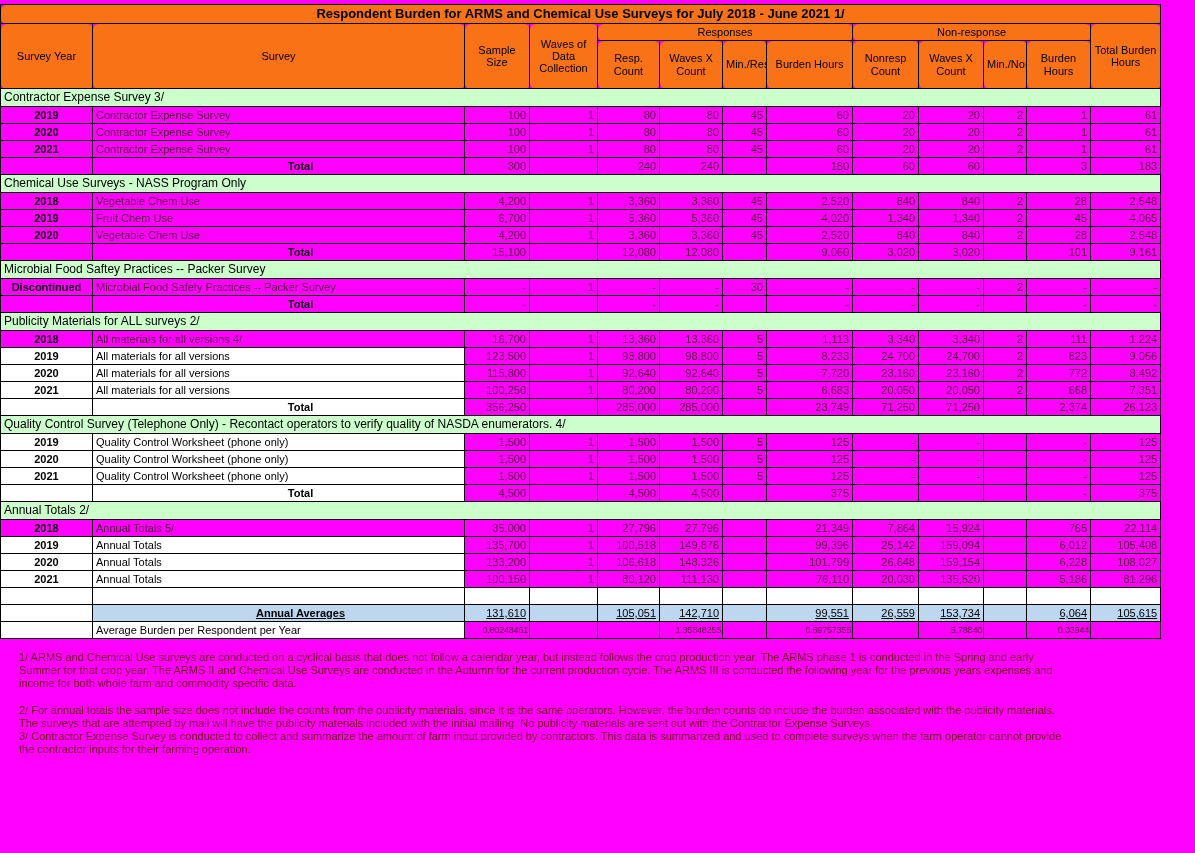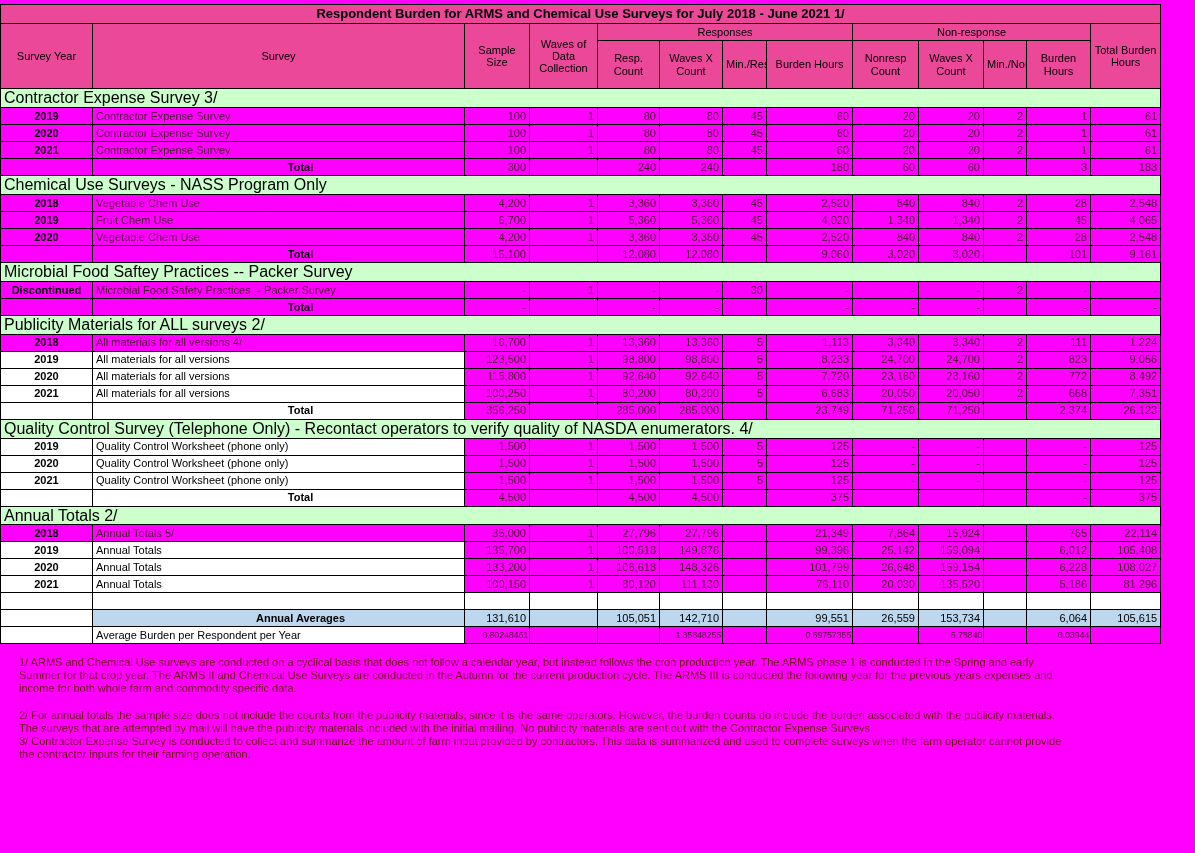--- a/index.html
+++ b/index.html
@@ -8,30 +8,30 @@
     position:relative; width:1195px; height:853px;
     background:#FF00FF; overflow:hidden;
     font-family:"Liberation Sans","DejaVu Sans",sans-serif;
   }
   .tbl-wrap { padding-top:4px; }
   table.burden { border-collapse:collapse; table-layout:fixed; width:1160px; }
   .burden th, .burden td {
     border:1px solid #000; padding:0 3px; font-size:11px; line-height:1.12;
     vertical-align:middle; overflow:hidden;
   }
-  .burden thead th { background:#ec4899; font-weight:normal; text-align:center; white-space:normal; color:#000; }
+  .burden thead th { background:#f97316; font-weight:normal; text-align:center; white-space:normal; color:#000;border-radius:6px; }
   .title-cell { font-weight:bold !important; font-size:13px !important; height:19px; }
   tr.hdr-group { height:17px; }
   tr.hdr-sub { height:48px; }
   tbody tr { height:17px; }
   tr.section-row { height:18px; }
-  td.section-cell { background:#CCFFCC; color:#000; font-size:16px; white-space:nowrap; text-align:left;margin-left:16px; }
+  td.section-cell { background:#CCFFCC; color:#000; font-size:12px; white-space:nowrap; text-align:left;margin-left:16px; }
   .bg-m { background:#FF00FF; color:#4d1133; }
   .bg-w { background:#FFFFFF; color:#000; }
-  .bg-b { background:#BDD7EE; color:#000; }
+  .bg-b { background:#BDD7EE; color:#000;text-decoration:underline; }
   td.c-year { text-align:center; font-weight:bold; color:#000; white-space:nowrap; }
   td.c-survey { text-align:left; white-space:nowrap; }
   td.c-survey.total { text-align:center; font-weight:bold; color:#000;padding-left:47px; }
   td.c-val { text-align:right; white-space:nowrap; }
   td.c-val.small { font-size:9px; padding:0 1px; letter-spacing:-0.2px; }
   .footnotes { width:1160px; }
   .footnote {
     width:1160px; padding:0 19px; font-size:11px; line-height:13px;
     color:#6b1216; white-space:pre-line;
   }

